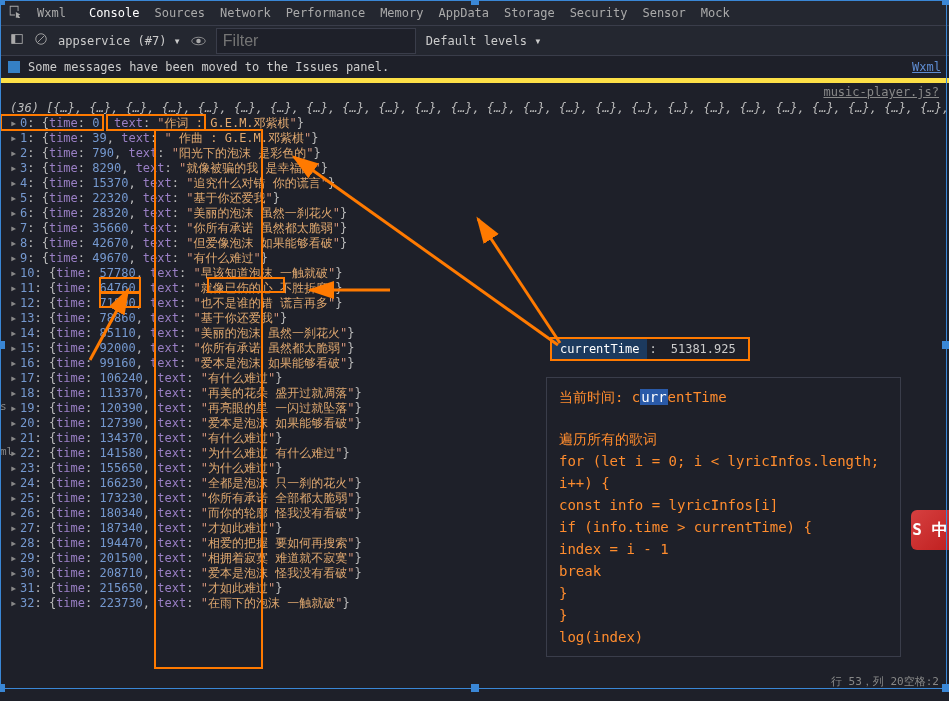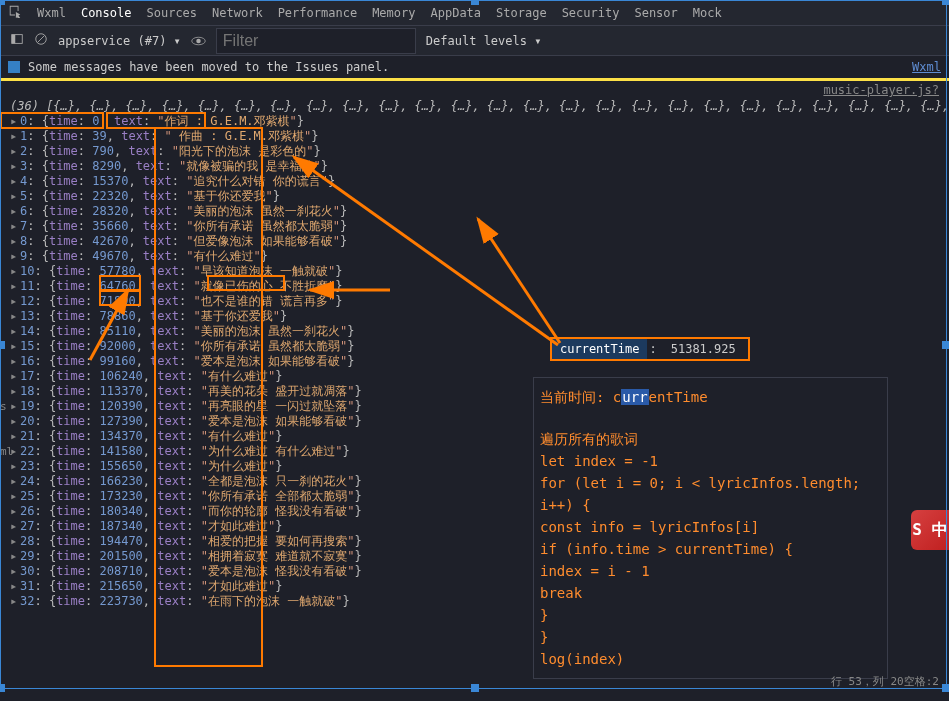--- a/index.html
+++ b/index.html
@@ -20,21 +20,21 @@
       background: #242730;
       border-bottom: 1px solid #3a3d4a;
       padding: 0 8px;
       gap: 15px;
     }
     .toolbar-tab {
       color: #aaa;
       cursor: pointer;
       font-size: 12px;
     }
-    .toolbar-tab.active { color: #fff; }
+    .toolbar-tab.active { color: #fff; margin-left: 8px; }
     .subbar {
       display: flex;
       align-items: center;
       height: 30px;
       background: #242730;
       border-bottom: 1px solid #3a3d4a;
       padding: 0 10px;
       gap: 10px;
     }
     .icon-btn {
@@ -58,21 +58,21 @@
     .level-select {
       color: #ccc;
       font-size: 12px;
       cursor: pointer;
     }
     .info-bar {
       display: flex;
       align-items: center;
       padding: 4px 8px;
       background: #1e2029;
-      border-bottom: 3px solid #fde047;
+      border-bottom: 5px solid #fde047;
       font-size: 12px;
     }
     .info-square {
       width: 12px;
       height: 12px;
       background: #3580c5;
       margin-right: 8px;
     }
     .info-text { color: #ccc; }
     .info-link {
@@ -127,28 +127,28 @@
     }
     .ct-label span { color: #fff; }
     .ct-val {
       background: #1e2029;
       color: #ccc;
       padding: 3px 12px;
     }
     .pseudo-panel {
       position: absolute;
       top: 377px;
-      left: 533px;
+      left: 546px;
       width: 355px;
       border: 1px solid #3a3d4a;
       background: #1e2029;
       color: #ff8c2e;
       font-size: 14px;
       line-height: 22px;
-      padding: 8px 6px;
+      padding: 8px 12px;
     }
     .hl-blue {
       background: #2a5aa8;
       color: #fff;
       padding: 0 1px;
     }
     .status-bar {
       position: absolute;
       bottom: 10px;
       right: 0;
@@ -297,21 +297,20 @@
 <div class="current-time-badge">
   <span class="ct-label"><span> currentTime </span></span>
   <span style="color:#ccc;background:#1e2029;padding:3px 2px">: </span>
   <span class="ct-val">51381.925</span>
 </div>
 
 <div class="pseudo-panel">
   <div><span>当前时间: c</span><span class="hl-blue">urr</span><span>entTime</span></div>
   <div style="height:20px"></div>
   <div>遍历所有的歌词</div>
-  <div>let index = -1</div>
   <div>for (let i = 0; i &lt; lyricInfos.length; i++) {</div>
   <div>   const info = lyricInfos[i]</div>
   <div>   if (info.time &gt; currentTime) {</div>
   <div>      index = i - 1</div>
   <div>      break</div>
   <div>   }</div>
   <div>}</div>
   <div>log(index)</div>
 </div>
 

